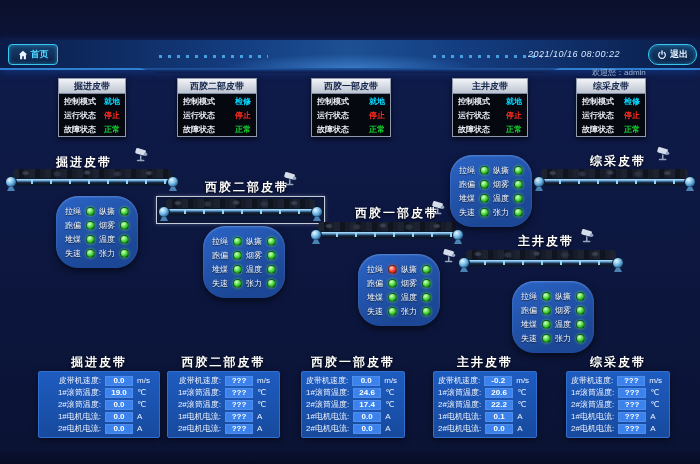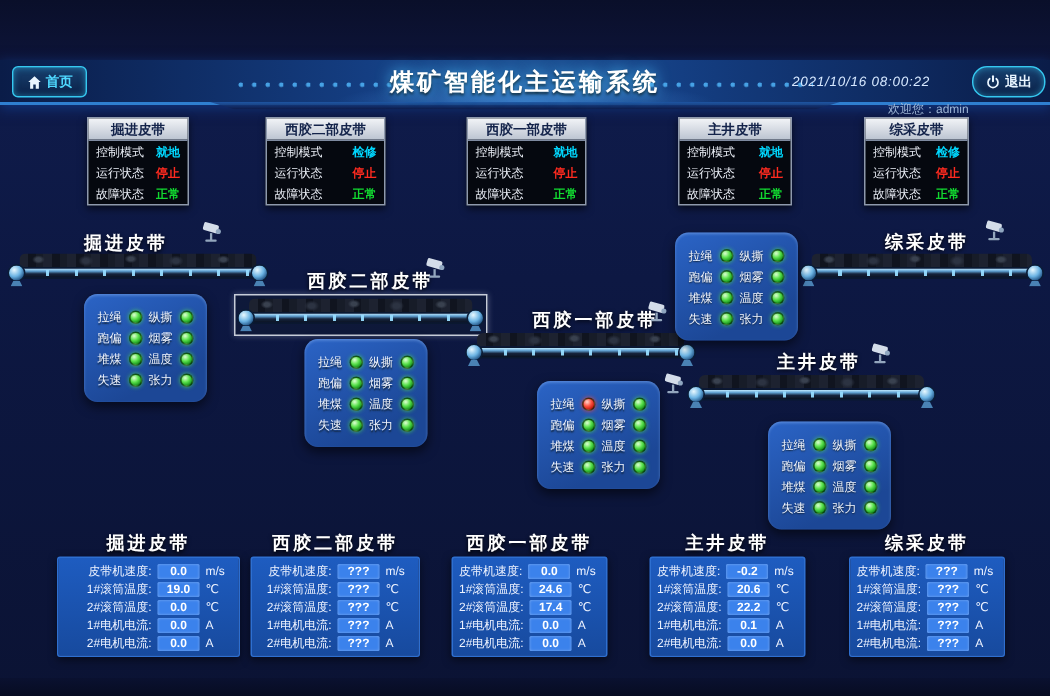--- a/index.html
+++ b/index.html
@@ -36,21 +36,21 @@
   .dots-left{left:158px;}
   .dots-right{left:432px;}
   .hdr-date{position:absolute;left:528px;top:49px;color:#d6e8ff;font-size:9px;letter-spacing:.5px;font-style:italic;}
   .hdr-welcome{position:absolute;left:592px;top:51px;color:#9fb8d8;font-size:8px;margin-top:16px;}
   
   .status-panel{position:absolute;top:78px;border:1px solid #8e99ad;background:#05080f;
     box-shadow:0 2px 5px rgba(0,0,0,.6);}
   .sp-title{height:14px;line-height:14px;text-align:center;font-size:9px;font-weight:bold;
     color:#13234a;background:linear-gradient(#f2f4f7,#bcc4d1);border-bottom:1px solid #7e8aa0;}
   .sp-row{display:flex;justify-content:space-between;align-items:center;height:13px;padding:0 5px;margin-top:1px;}
-  .sp-label{color:#e9edf5;font-size:8px;}
+  .sp-label{color:#e9edf5;font-size:8px;font-weight:bold;}
   .sp-val{font-size:8px;font-weight:bold;}
   .v-cyan{color:#00d8ff;}.v-red{color:#ff2b20;}.v-green{color:#12d930;}
   
   .belt-title{position:absolute;color:#ffffff;font-size:12px;font-weight:bold;letter-spacing:2px;
     text-shadow:0 1px 3px #000;}
   .camera{position:absolute;width:17px;height:16px;cursor:pointer;}
   .belt{position:absolute;height:22px;}
   .coal{position:absolute;left:5px;right:5px;top:0;height:9px;border-radius:4px 4px 0 0;
     background:
       radial-gradient(ellipse 6px 4px at 8% 45%,#39414f 30%,transparent 70%),
@@ -65,21 +65,21 @@
     background:repeating-linear-gradient(90deg,rgba(150,220,255,.95) 0 2px,transparent 2px 19px);}
   .wheel{position:absolute;top:7px;width:10px;height:10px;border-radius:50%;border:1px solid #0a1c36;
     background:radial-gradient(circle at 35% 30%,#e8f8ff,#6cb4e4 45%,#1e4e80 80%,#0c2a4e);}
   .wheel::after{content:"";position:absolute;left:1px;top:10px;width:8px;height:4px;
     background:#4a82b4;clip-path:polygon(25% 0,75% 0,100% 100%,0 100%);}
   .wheel.l{left:-3px;}.wheel.r{right:-3px;}
   .belt-box{position:absolute;border:1px solid #c6ccd8;background:rgba(15,25,50,.5);
     box-shadow:0 0 4px rgba(200,210,230,.35);}
   .belt-box .belt{position:relative;margin:2px 4px;}
   
-  .sensor-panel{position:absolute;width:82px;height:72px;border-radius:9px;
+  .sensor-panel{position:absolute;width:82px;height:72px;border-radius:22px;
     background:linear-gradient(155deg,#2b64c6,#1c4796 75%);
     box-shadow:0 3px 7px rgba(0,0,0,.55), inset 0 1px 2px rgba(160,200,255,.4);
     display:grid;grid-template-columns:1fr 1fr;align-content:center;
     row-gap:4px;column-gap:4px;padding:6px 9px;box-sizing:border-box;}
   .sensor-cell{display:flex;align-items:center;justify-content:space-between;height:10px;}
   .s-label{color:#f2f6ff;font-size:8px;text-shadow:0 1px 1px #123;}
   .light{width:9px;height:9px;border-radius:50%;border:1px solid rgba(5,40,10,.6);box-sizing:border-box;}
   .light.green{background:radial-gradient(circle at 35% 28%,#e2ffd8,#59e24b 42%,#17901c 78%,#0c5c10);
     box-shadow:0 0 3px rgba(80,230,70,.8);}
   .light.red{background:radial-gradient(circle at 35% 28%,#ffd8d0,#ff5240 42%,#c0160c 78%,#7c0a04);
@@ -111,21 +111,20 @@
   <div class="header-notch"></div>
 
   <div class="btn btn-home">
     <svg width="10" height="10" viewBox="0 0 12 12">
       <path d="M6 1 L11 5.5 L9.5 5.5 L9.5 11 L7 11 L7 7.5 L5 7.5 L5 11 L2.5 11 L2.5 5.5 L1 5.5 Z" fill="#eaf6ff"></path>
     </svg>
     <span>首页</span>
   </div>
 
   <div class="dots dots-left"></div>
-  <div class="main-title">煤矿智能化主运输系统</div>
   <div class="dots dots-right"></div>
 
   <div class="hdr-date">2021/10/16 08:00:22</div>
   <div class="hdr-welcome">欢迎您：admin</div>
 
   <div class="btn btn-exit">
     <svg width="10" height="10" viewBox="0 0 12 12">
       <path d="M6 1 L6 5" stroke="#eaf6ff" stroke-width="1.6" stroke-linecap="round" fill="none"></path>
       <path d="M3.4 3 A4 4 0 1 0 8.6 3" stroke="#eaf6ff" stroke-width="1.4" stroke-linecap="round" fill="none"></path>
     </svg>

